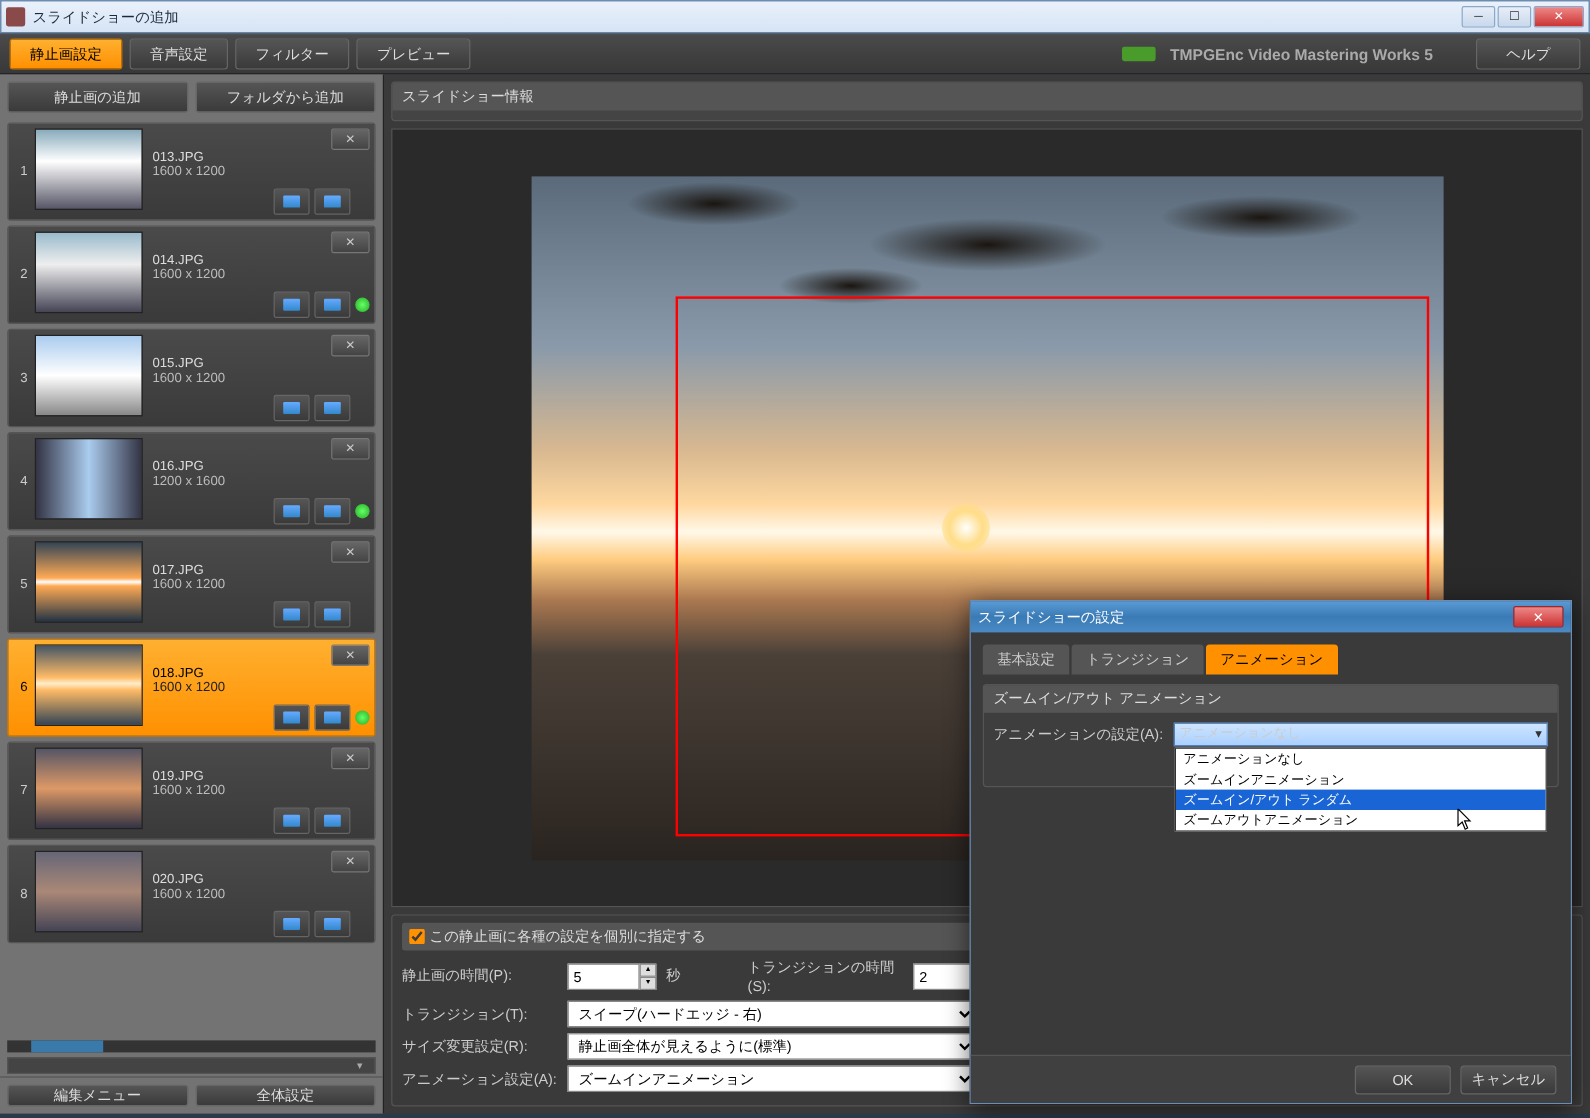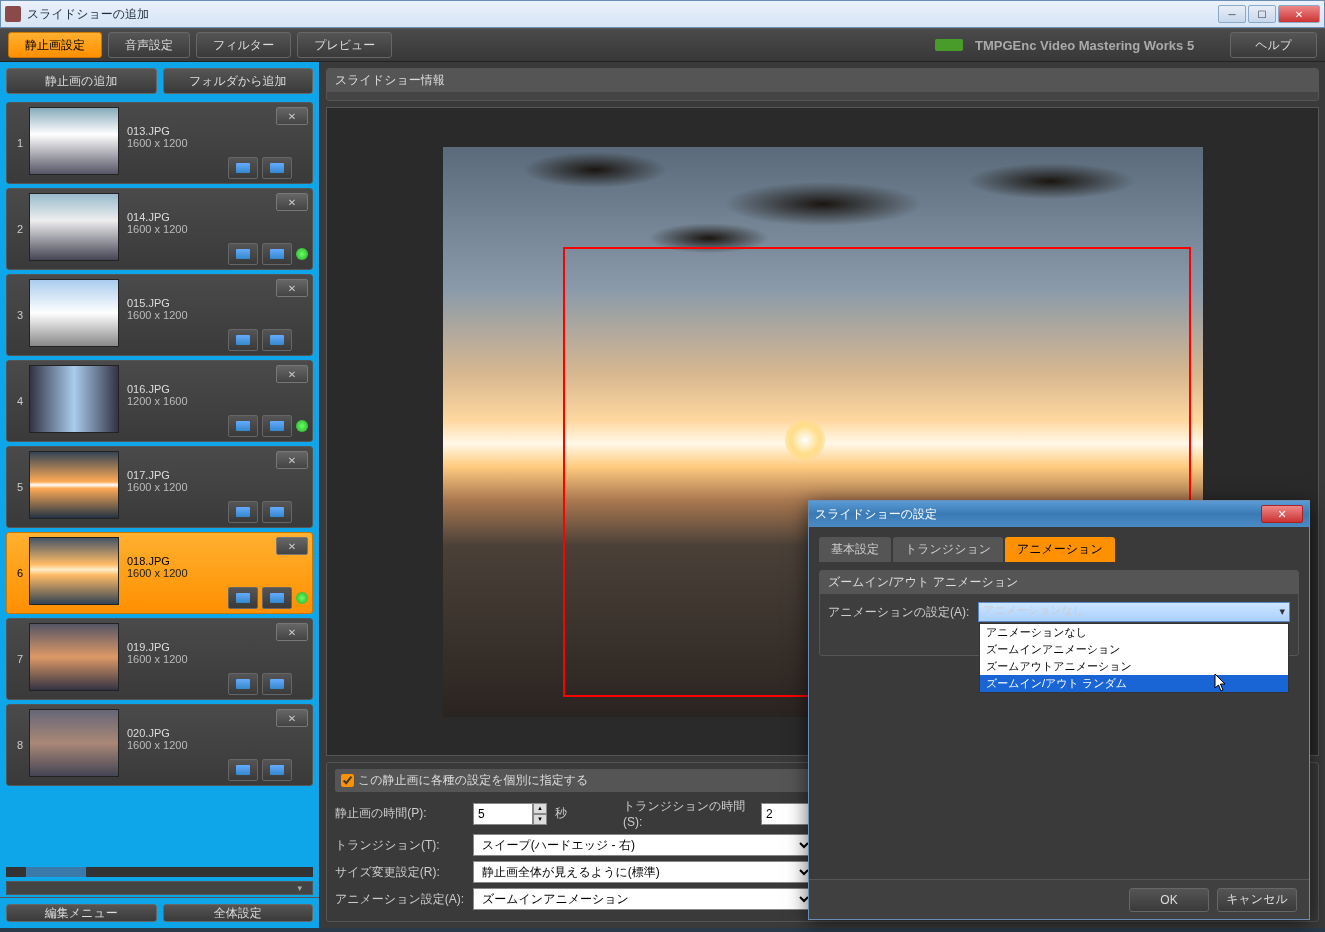--- a/index.html
+++ b/index.html
@@ -17,21 +17,21 @@
 .toolbar { height: 28px; background: linear-gradient(#4a4a4a, #383838); display: flex; align-items: center; padding: 16px 8px; gap: 6px; border-top: 1px solid #555; border-bottom: 1px solid #222; }
 .tool-btn { height: 26px; padding: 0 16px; background: linear-gradient(#555, #3a3a3a); border: 1px solid #666; color: #ddd; font-size: 12px; border-radius: 3px; cursor: pointer; display: flex; align-items: center; }
 .tool-btn.active { background: linear-gradient(#ffb030, #ff9000); color: #000; border-color: #cc7700; }
 .toolbar-spacer { flex: 1; }
 .brand-indicator { width: 28px; height: 12px; background: #4a9c2a; border-radius: 2px; margin-right: 6px; }
 .brand-text { color: #aaa; font-size: 13px; font-weight: bold; margin-right: 30px; }
 .help-btn { height: 26px; padding: 0 24px; background: linear-gradient(#555, #3a3a3a); border: 1px solid #666; color: #ddd; font-size: 12px; border-radius: 3px; cursor: pointer; }
 
 
 .main { display: flex; height: calc(100% - 66px); background: #3a3a3a; }
-.sidebar { width: 320px; background: #0ea5e9; display: flex; flex-direction: column; border-right: 1px solid #222; }
+.sidebar { width: 320px; background: #737373; display: flex; flex-direction: column; border-right: 1px solid #222; }
 .sidebar-top { display: flex; gap: 6px; padding: 6px; }
 .sidebar-top button { flex: 1; height: 26px; background: linear-gradient(#555, #3a3a3a); border: 1px solid #666; color: #ddd; font-size: 12px; border-radius: 3px; cursor: pointer; }
 .thumb-list { flex: 1; overflow: hidden; padding: 2px 6px; }
 .thumb-item { display: flex; background: linear-gradient(#4a4a4a, #3a3a3a); border: 1px solid #555; border-radius: 3px; margin-bottom: 4px; padding: 4px; height: 82px; position: relative; }
 .thumb-item.selected { background: linear-gradient(#ffb030, #ff9000); border-color: #cc7700; }
 .thumb-num { width: 18px; display: flex; align-items: center; justify-content: center; color: #ccc; font-size: 11px; }
 .thumb-item.selected .thumb-num { color: #000; }
 .thumb-img { width: 90px; height: 68px; border: 1px solid #222; }
 .thumb-info { flex: 1; padding-left: 8px; position: relative; }
 .thumb-close { position: absolute; top: 0; right: 0; width: 32px; height: 18px; background: linear-gradient(#666, #444); border: 1px solid #777; border-radius: 2px; color: #ccc; font-size: 10px; cursor: pointer; display: flex; align-items: center; justify-content: center; }
@@ -364,22 +364,22 @@
     </div>
     <div class="dlg-group">
       <div class="dlg-group-title">ズームイン/アウト アニメーション</div>
       <div class="dlg-row">
         <span class="dlg-row-label">アニメーションの設定(A):</span>
         <div class="dlg-select">
           <span>アニメーションなし</span>
           <div class="dropdown-list">
             <div class="dropdown-item">アニメーションなし</div>
             <div class="dropdown-item">ズームインアニメーション</div>
+            <div class="dropdown-item highlight">ズームイン/アウト ランダム</div>
             <div class="dropdown-item">ズームアウトアニメーション</div>
-            <div class="dropdown-item highlight">ズームイン/アウト ランダム</div>
           </div>
         </div>
       </div>
       <div class="dlg-row">
         <span class="dlg-row-label"></span>
         <span style="position:relative; top:-2px;">アニメーションをしません。</span>
       </div>
     </div>
   </div>
   <div class="dlg-footer">

